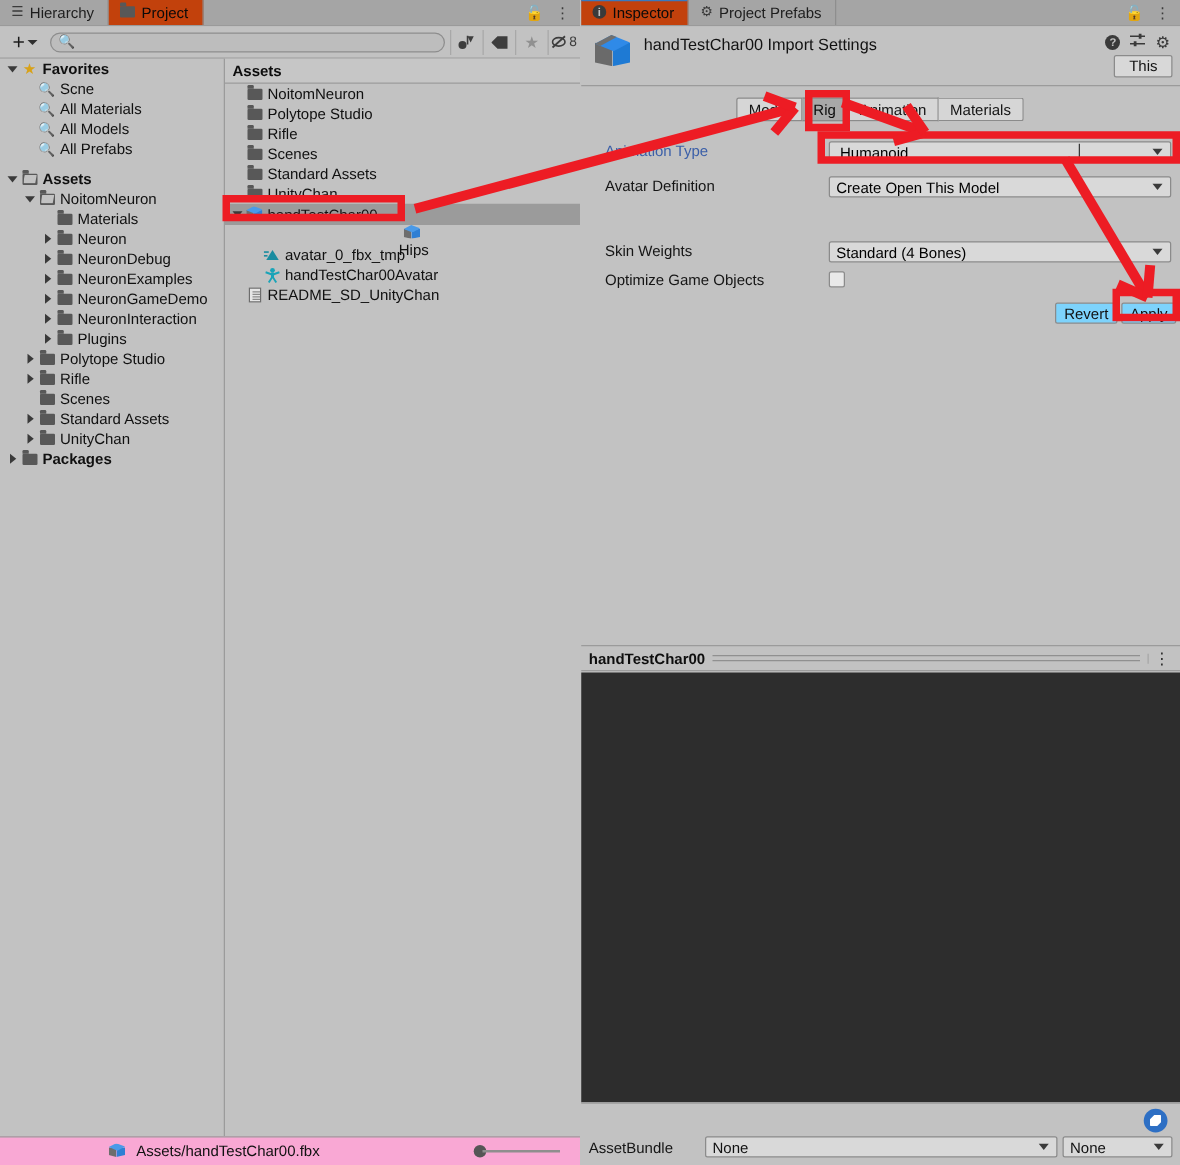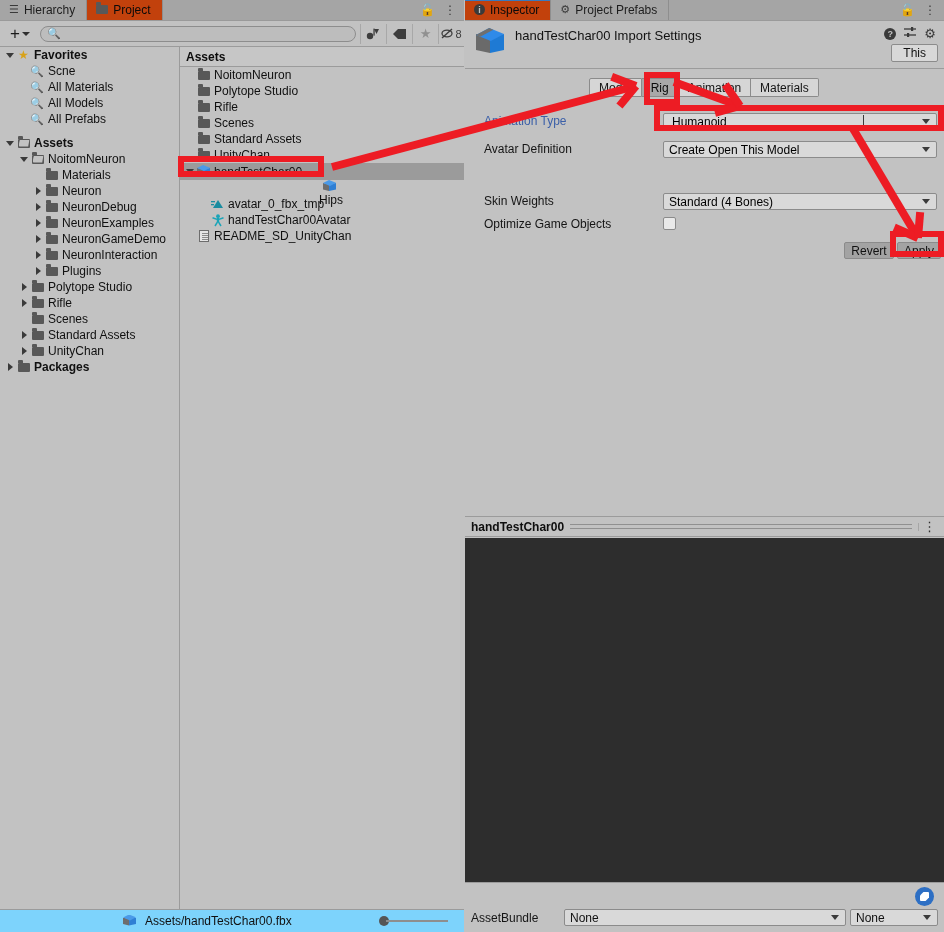--- a/index.html
+++ b/index.html
@@ -112,22 +112,22 @@
   .cube .c-r { position:absolute; left:6px; top:3px; width:7px; height:8px; background:#2f7fd4; clip-path: polygon(0 18%,100% 0,100% 82%,0 100%); }
   .cube .c-t { position:absolute; left:0; top:0px; width:13px; height:6px; background:#4a9ae8; clip-path: polygon(46% 0,100% 44%,54% 100%,0 52%); }
   .doc {
     width: 10px; height: 12px; background: #e6e6e6; border: 1px solid #6d6d6d;
     position: relative;
   }
   .doc::after { content:''; position:absolute; left:2px; top:2px; width:6px; height:1px; box-shadow: 0 2px 0 #8b8b8b, 0 4px 0 #8b8b8b, 0 6px 0 #8b8b8b; background:#8b8b8b;}
 
   #proj-status {
     position: absolute; left: 0; bottom: 0; width: 464px; height: 23px;
-    background: #7dd3fc; border-top: 1px solid #9b9b9b;
-    display: flex; align-items: center; padding-left: 116px;
+    background: #f9a8d4; border-top: 1px solid #9b9b9b;
+    display: flex; align-items: center; padding-left: 80px;
   }
   #proj-status .inner { display: flex; align-items: center; gap: 5px; padding-left: 6px; width: 100%; }
   #zoomslider { margin-left: auto; margin-right: 16px; display: flex; align-items: center; }
   #zoomslider .track { width: 62px; height: 2px; background: #8e8e8e; }
   #zoomslider .knob { width: 10px; height: 10px; border-radius: 50%; background: #555; margin-right: -3px;}
 
   
   #inspwin { left: 465px; top: 0; width: 479px; height: 932px; background: #c2c2c2; }
   #insp-title {
     position: absolute; left: 0; top: 21px; width: 479px; height: 48px;
@@ -168,21 +168,21 @@
     display: flex; align-items: center; padding-left: 5px; font-size: 12px; color:#000000;
   }
   .fctl .dd-arrow {
     margin-left:auto; margin-right: 6px;
     width:0;height:0;border-left:4px solid transparent;border-right:4px solid transparent;border-top:5px solid #3a3a3a;
   }
   .caretline { position:absolute; left: 199px; top: 1px; width: 1px; height: 15px; background:#3a3a3a; }
 
   .checkbox-sm { width: 13px; height: 13px; background:#e9e9e9; border:1px solid #8b8b8b; border-radius:2px; }
   .btn {
-    height: 17px; padding: 0 10px; background:#a3a3a3; border:1px solid #8b8b8b;
+    height: 17px; padding: 0 10px; background:#7dd3fc; border:1px solid #8b8b8b;
     border-radius:2px; display:flex; align-items:center; font-size:12px; color:#111;
   }
 
   
   #prevhead {
     position:absolute; left: 0; top: 516px; width: 479px; height: 21px;
     background:#c2c2c2; border-top:1px solid #9b9b9b; border-bottom:1px solid #9b9b9b;
     display:flex; align-items:center; padding: 0 4px 0 6px;
   }
   #prevhead .pname { font-weight: bold; font-size: 12px; color:#0e0e0e; white-space:nowrap; }

